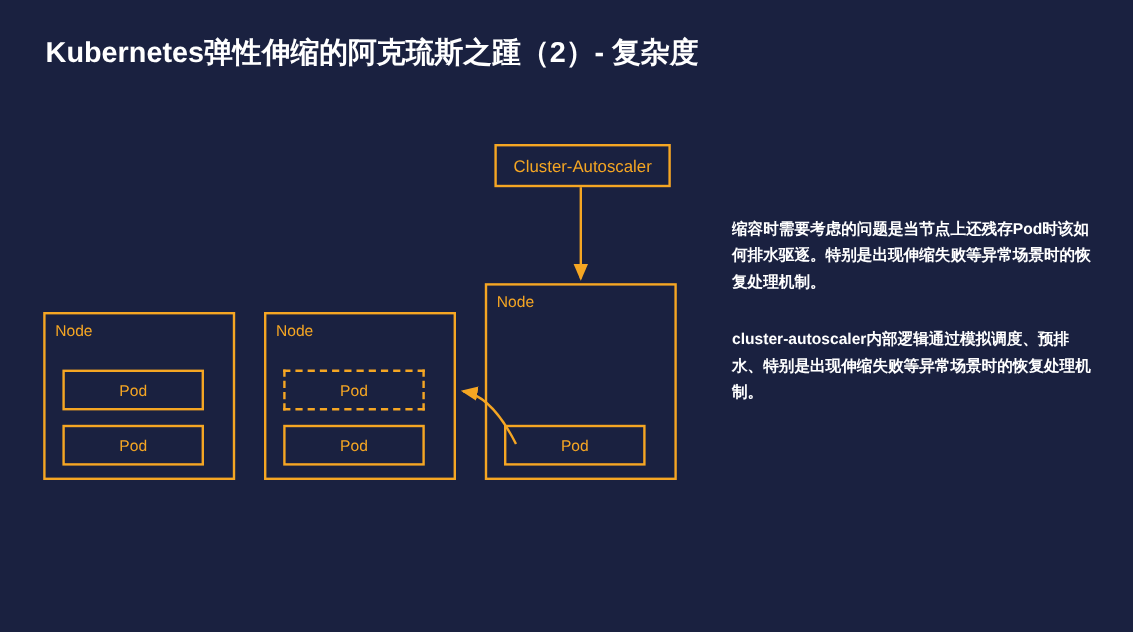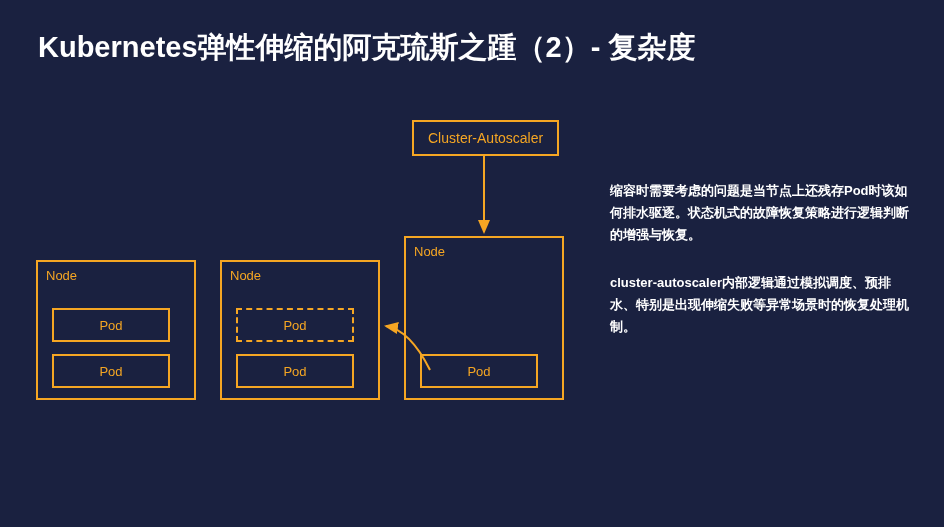--- a/index.html
+++ b/index.html
@@ -13,21 +13,21 @@
       background: #1a2140;
       font-family: Arial, "Microsoft YaHei", sans-serif;
       color: #fff;
       position: relative;
       overflow: hidden;
     }
     .title {
       position: absolute;
       top: 28px;
       left: 38px;
-      font-size: 29px;
+      font-size: 24px;
       font-weight: bold;
       color: #fff;
     }
     .autoscaler-box {
       position: absolute;
       top: 120px;
       left: 412px;
       border: 2px solid #f5a623;
       padding: 8px 14px;
       color: #f5a623;
@@ -102,21 +102,21 @@
   <div class="node-label">Node</div>
   <div class="pod-box pod-dashed" style="top:46px; left:14px;">Pod</div>
   <div class="pod-box" style="top:92px; left:14px;">Pod</div>
 </div>
 
 <div class="node-box node3">
   <div class="node-label">Node</div>
   <div class="pod-box" style="top:116px; left:14px;">Pod</div>
 </div>
 
-<div class="para para1">缩容时需要考虑的问题是当节点上还残存Pod时该如何排水驱逐。状态机式的故障恢复策略进行逻辑判断的增强与恢复。</div>
+<div class="para para1">缩容时需要考虑的问题是当节点上还残存Pod时该如何排水驱逐。特别是出现伸缩失败等异常场景时的恢复处理机制。</div>
 <div class="para para2">cluster-autoscaler内部逻辑通过模拟调度、预排水、特别是出现伸缩失败等异常场景时的恢复处理机制。</div>
 
 <svg class="arrows">
   <defs>
     <marker id="arrowhead" markerWidth="8" markerHeight="8" refX="6" refY="3" orient="auto">
       <polygon points="0 0, 7 3, 0 6" fill="#f5a623"></polygon>
     </marker>
   </defs>
 
   <line x1="484" y1="156" x2="484" y2="232" stroke="#f5a623" stroke-width="2" marker-end="url(#arrowhead)"></line>

